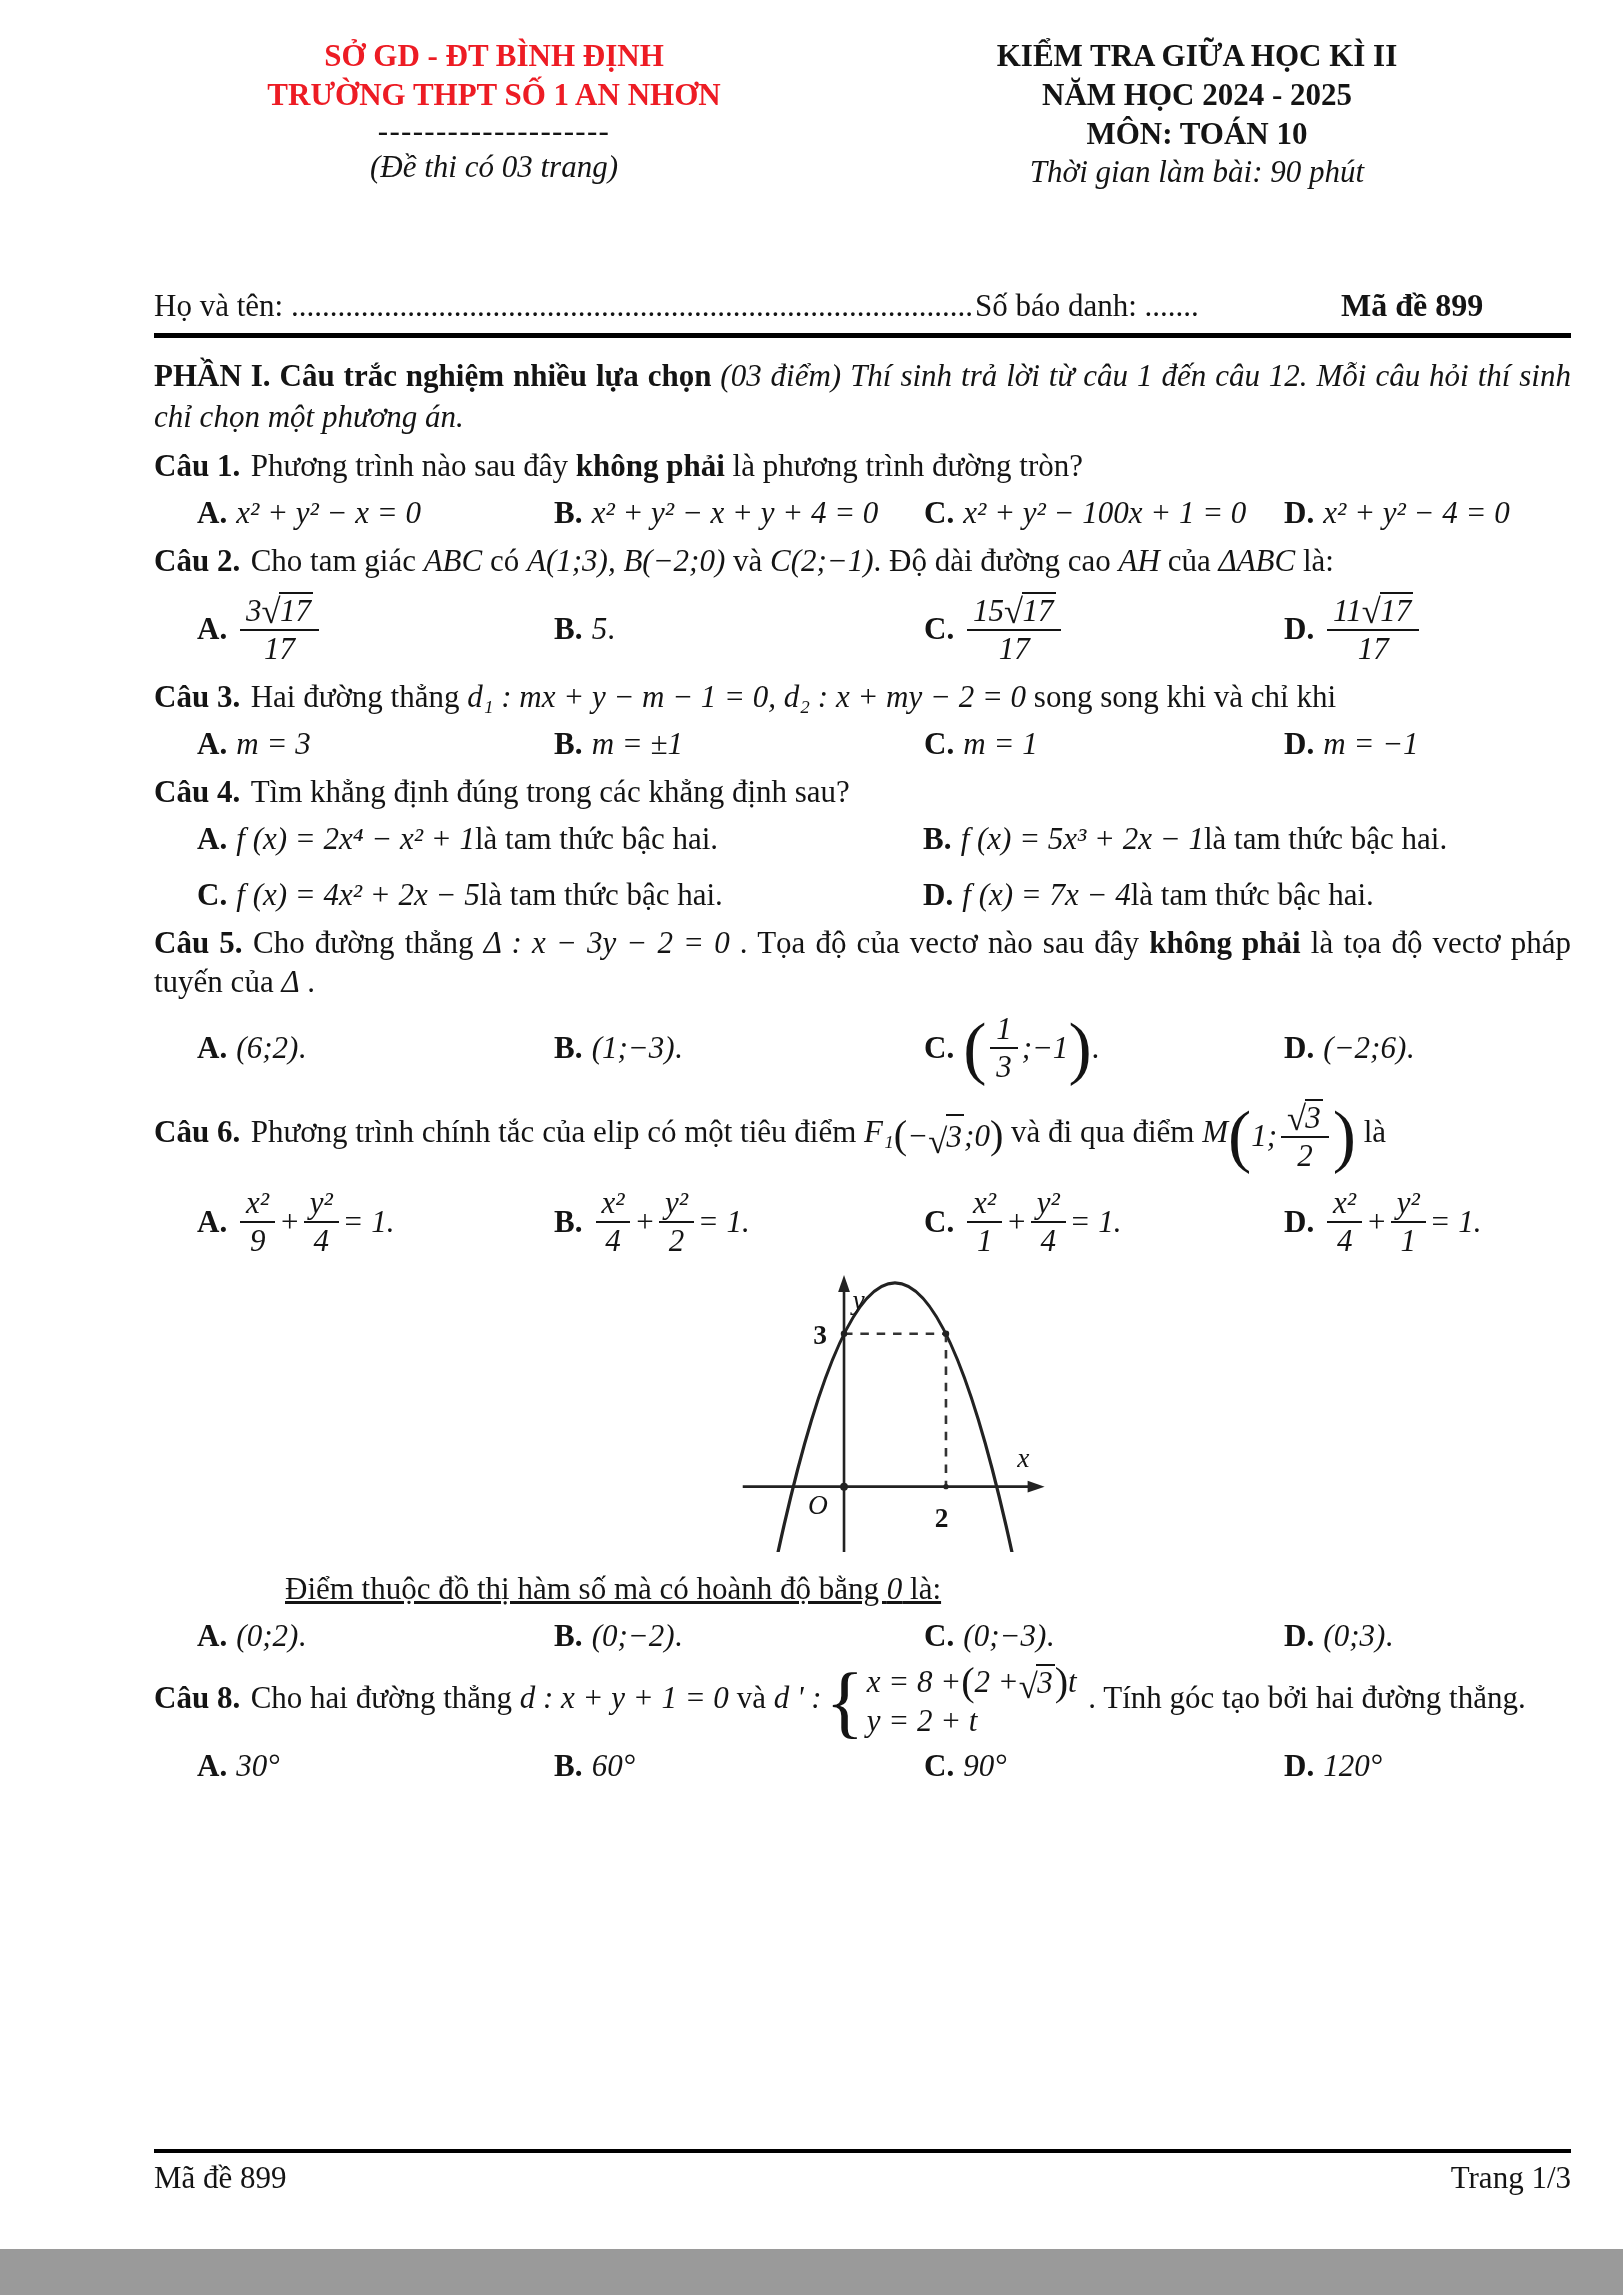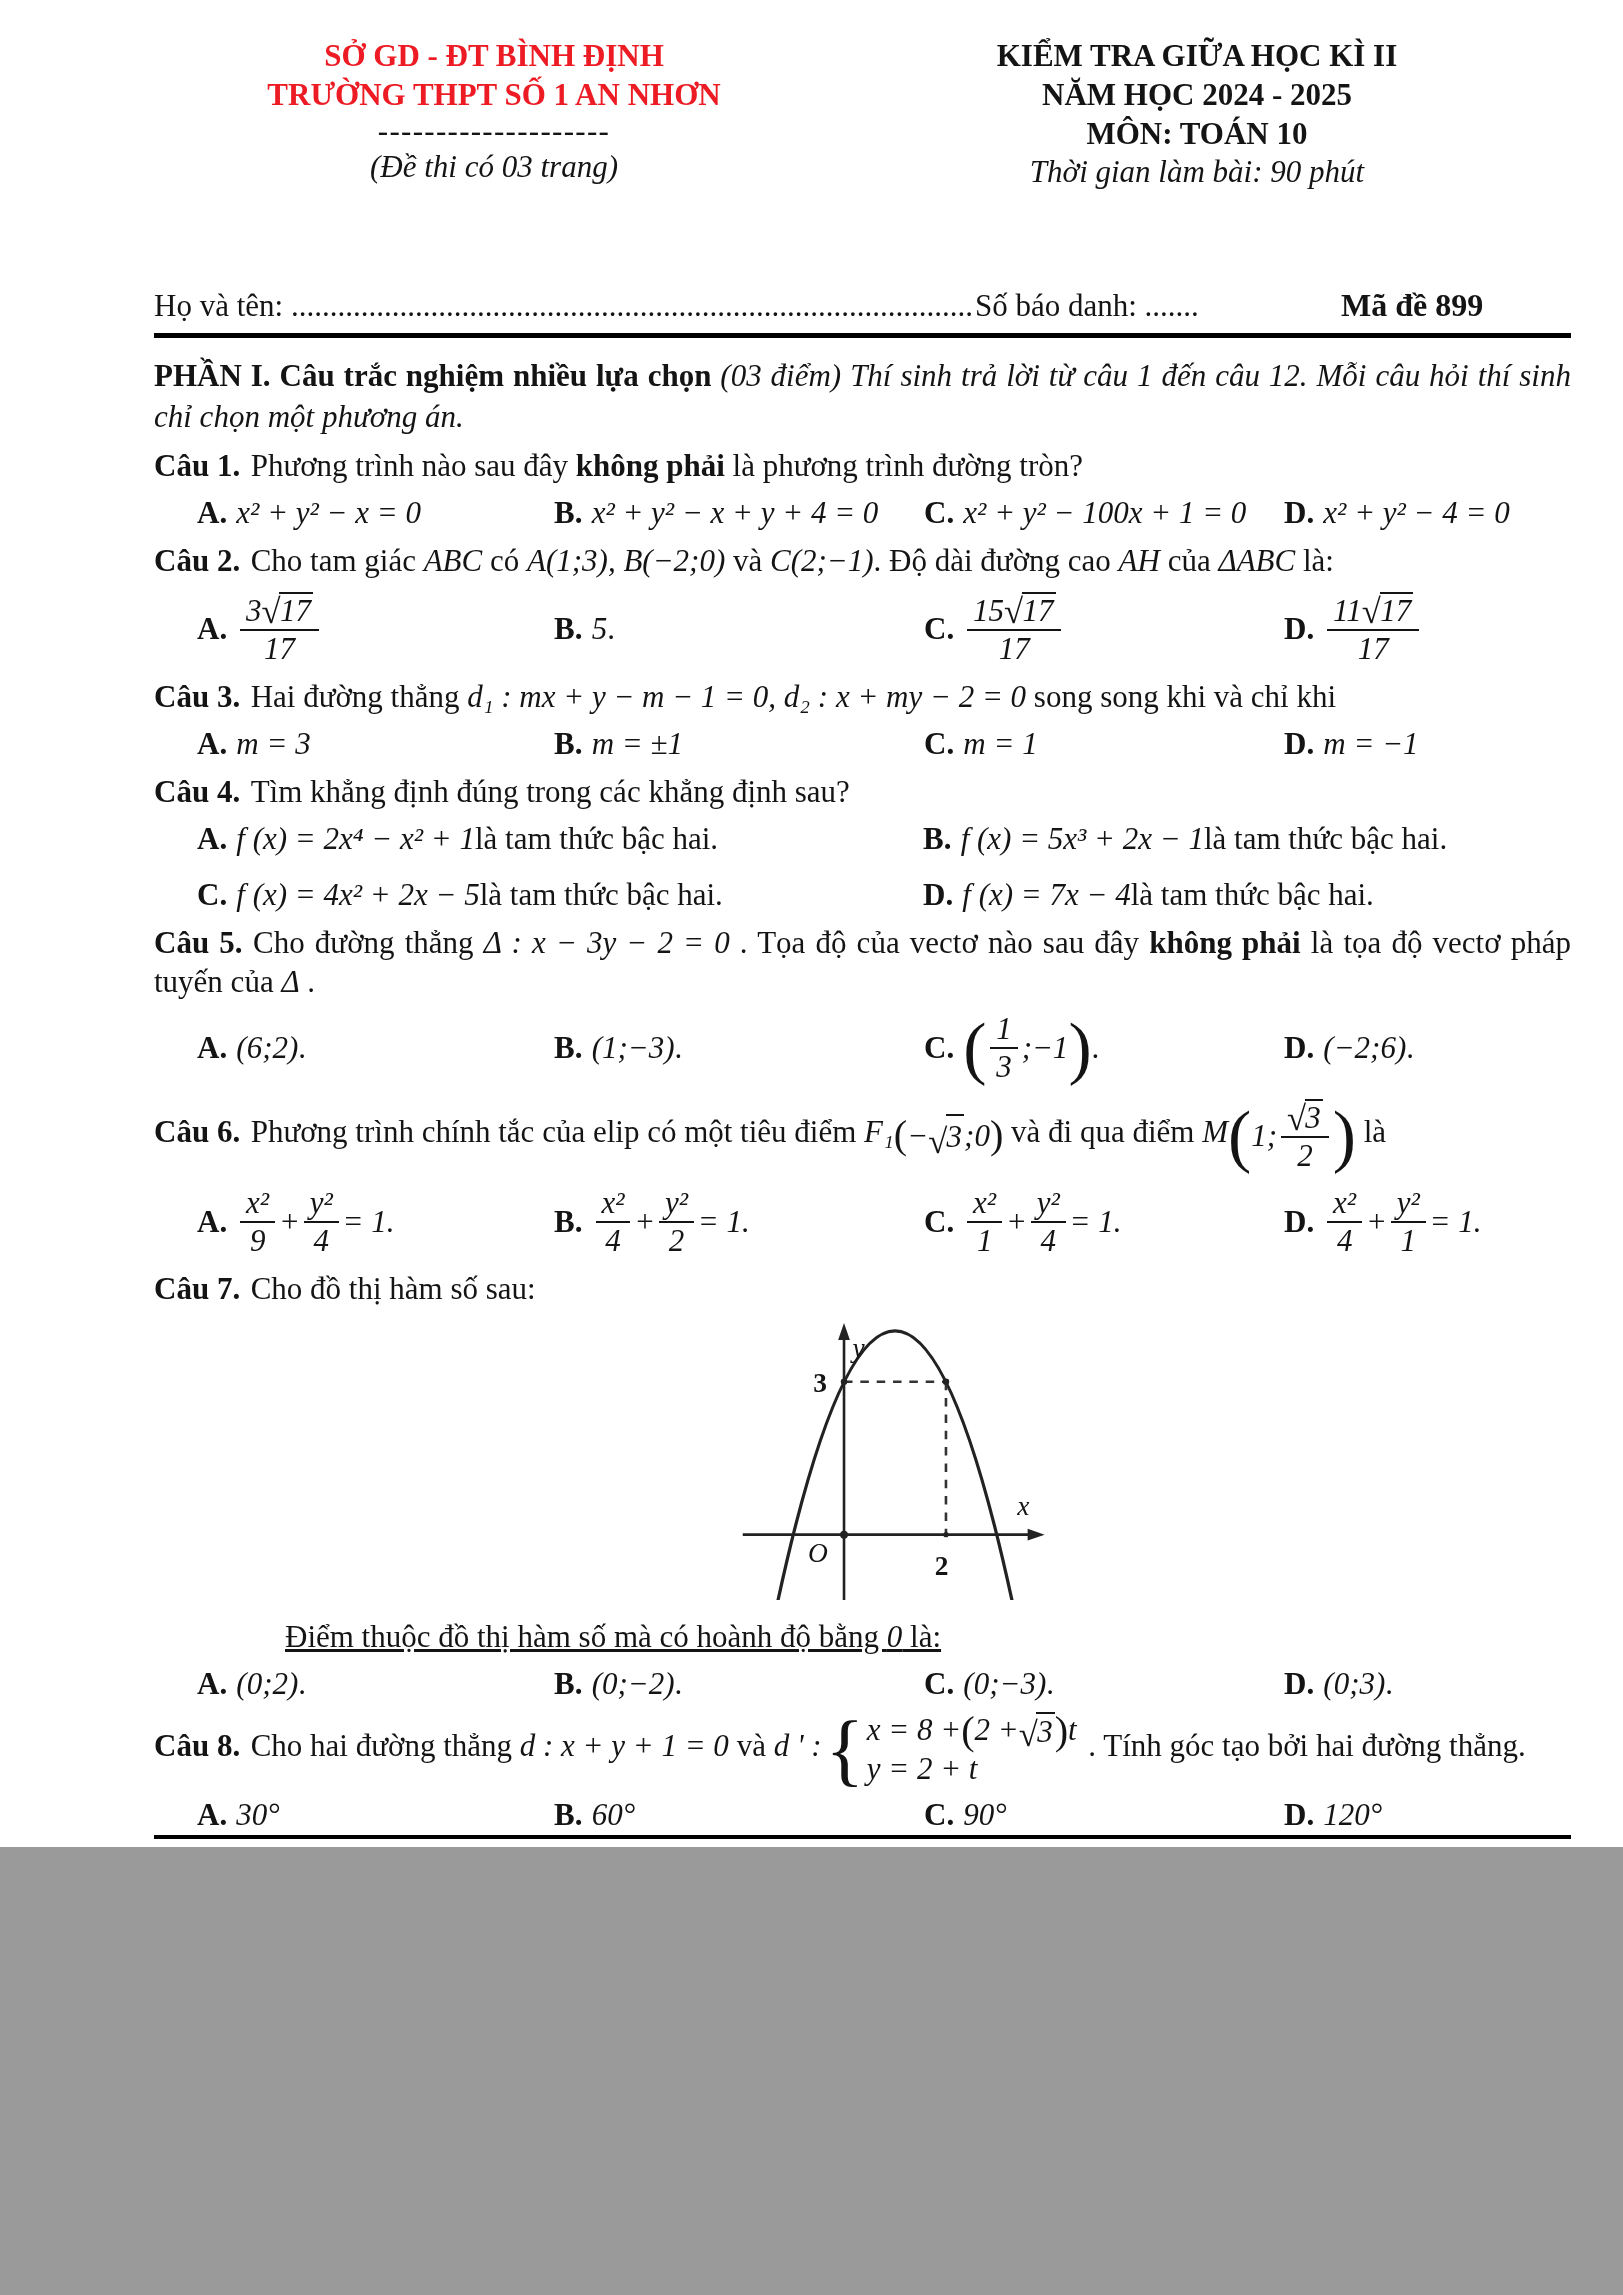--- a/index.html
+++ b/index.html
@@ -1,18 +1,18 @@
 <!DOCTYPE html>
 <html style="font-size:10.5px"><head>
 <meta charset="utf-8">
 <style>
   html,body{margin:0;padding:0;background:#9a9a9a;}
   .page{
     position:relative;
-    width:1623px;height:1847px;
+    width:1623px;height:2249px;
     margin:0 auto;
     background:#ffffff;
     box-sizing:border-box;
     padding:36px 52px 52px 154px;
     display:flex;flex-direction:column;
     font-family:"Liberation Serif","DejaVu Serif",serif;
     font-size:31px;color:#141414;
     overflow:hidden;
   }
   .b{font-weight:bold;}
@@ -437,21 +437,20 @@
                 <span class="den">
                   <span class="m">1</span>
                 </span>
               </span>
               <span class="m">= 1.</span>
             </span>
           </div>
         </div>
       </div>
       <div class="question">
-        <p class="qbody"><span class="b qlabel">Câu 7.</span><span class="t">Cho đồ thị hàm số sau:</span></p>
   <div class="figure">
     <svg width="327" height="281" viewBox="0 0 500 430" style="font-size:47px">
       <line x1="30" y1="330" x2="470" y2="330" stroke="#222" stroke-width="4"></line>
       <polygon points="466,321 492,330 466,339" fill="#222"></polygon>
       <line x1="185" y1="430" x2="185" y2="28" stroke="#222" stroke-width="4"></line>
       <polygon points="176,32 185,6 194,32" fill="#222"></polygon>
       <path d="M 80 449 Q 263 -413 446 449" fill="none" stroke="#222" stroke-width="5"></path>
       <line x1="185" y1="96" x2="341" y2="96" stroke="#333" stroke-width="4" stroke-dasharray="13 12"></line>
       <line x1="341" y1="96" x2="341" y2="330" stroke="#333" stroke-width="4" stroke-dasharray="13 12"></line>
       <circle cx="185" cy="330" r="6" fill="#222"></circle>

